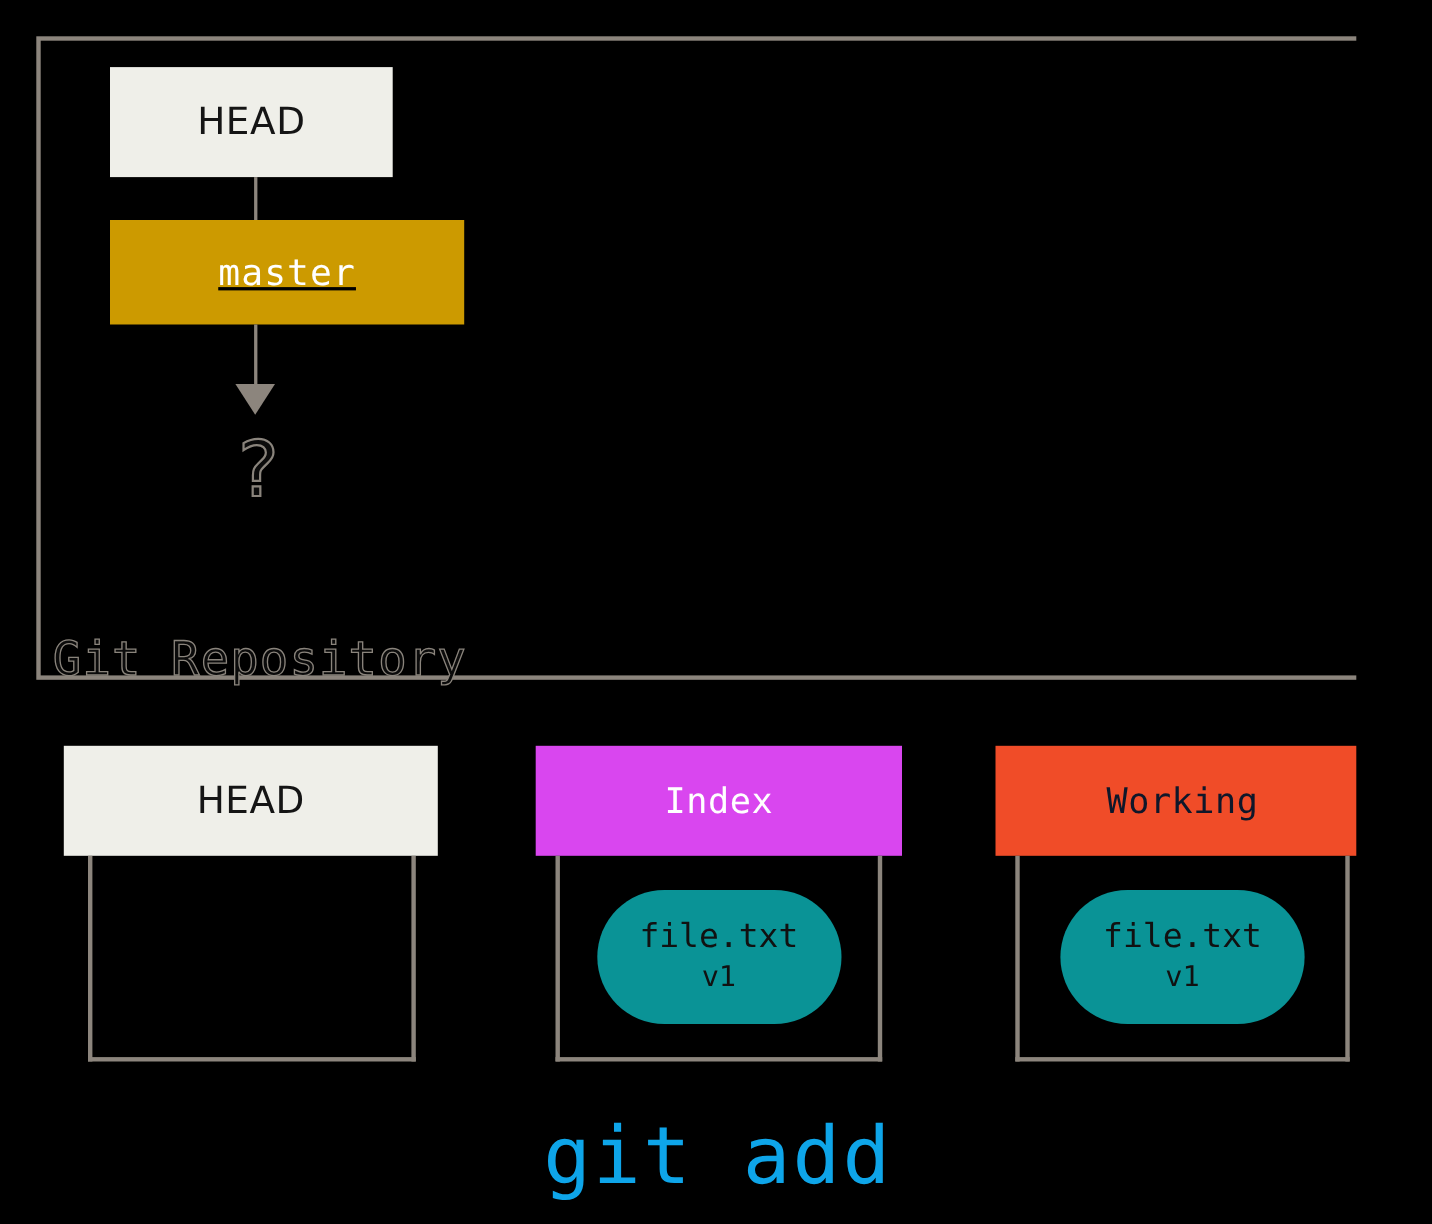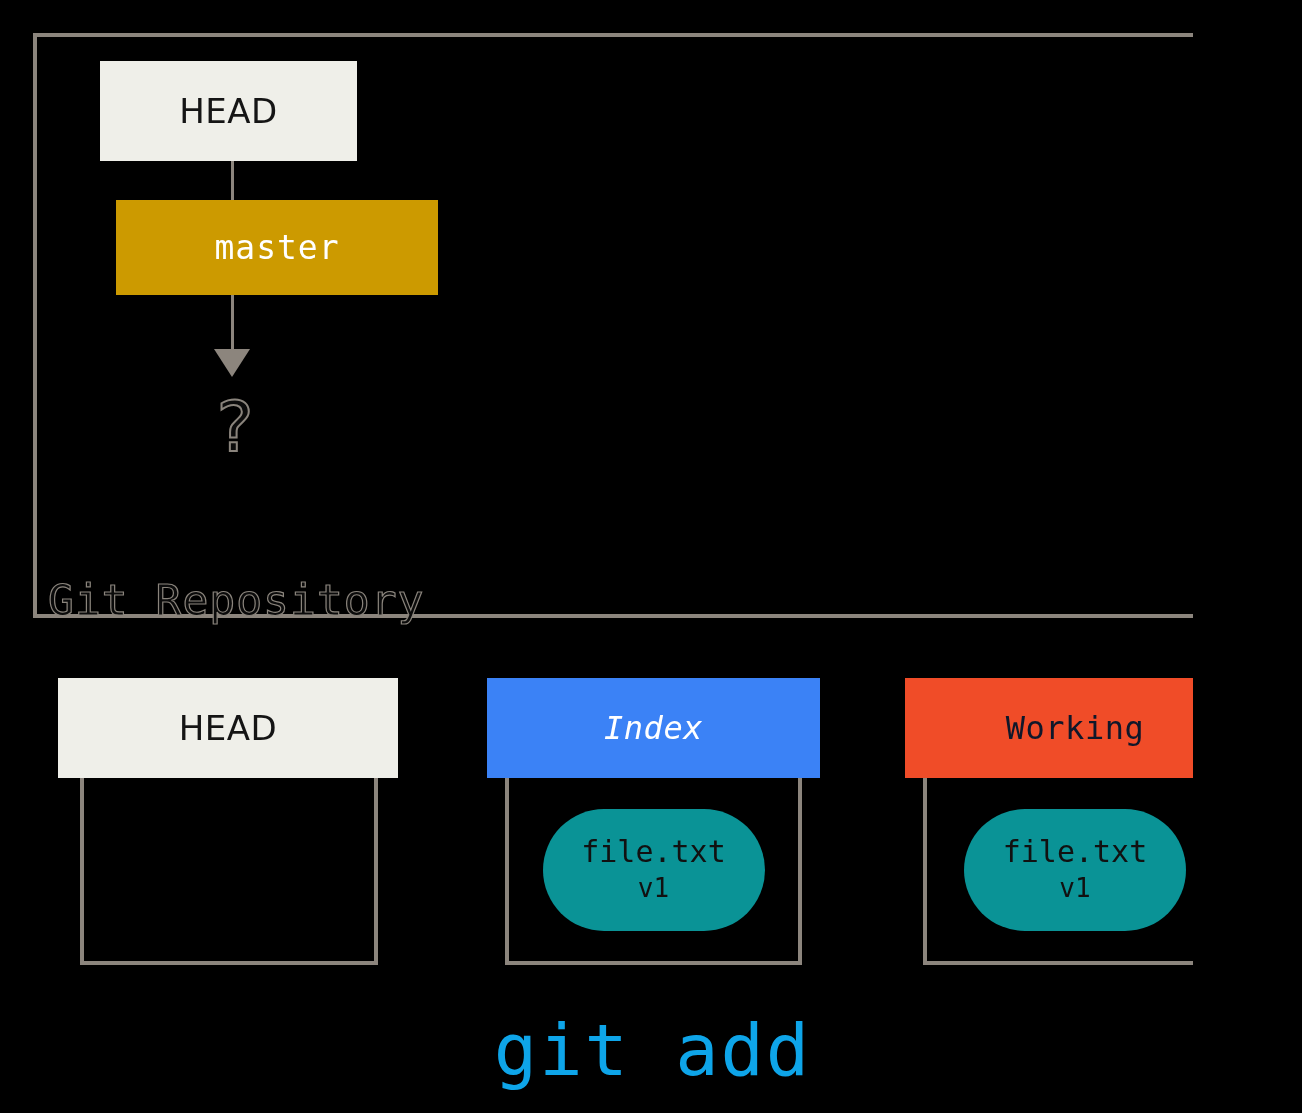--- a/index.html
+++ b/index.html
@@ -7,20 +7,21 @@
     padding: 0;
     background: #000000;
   }
   #stage {
     position: relative;
     width: 1193px;
     height: 1113px;
     background: #000000;
     overflow: hidden;
     font-family: "DejaVu Sans Mono", monospace;
+    padding-left: 40px;
   }
 
   
   .repo-frame {
     position: absolute;
     left: 33px;
     top: 33px;
     width: 1237px;
     height: 585px;
     border: 4px solid #8c857d;
@@ -63,28 +64,29 @@
     left: 231px;
     top: 161px;
     width: 3px;
     height: 42px;
     background: #8c857d;
   }
 
   
   .master-box {
     position: absolute;
-    left: 116px;
+    left: 100px;
     top: 200px;
     width: 322px;
     height: 95px;
     background: #cc9a00;
     display: flex;
     align-items: center;
     justify-content: center;
+    text-decoration: underline;
   }
   .master-box .label {
     font-family: "DejaVu Sans Mono", monospace;
     font-size: 33px;
     color: #ffffff;
     letter-spacing: 1px;
   }
 
   
   .arrow-shaft {
@@ -157,21 +159,21 @@
   #area-head .head { background: #efefe9; }
   #area-head .head .label {
     font-family: "DejaVu Sans", sans-serif;
     color: #151515;
     font-size: 34px;
   }
   #area-head .body { left: 22px; width: 298px; }
 
   
   #area-index { left: 487px; top: 678px; width: 333px; }
-  #area-index .head { background: #3b82f6; font-style: italic; }
+  #area-index .head { background: #d946ef; }
   #area-index .head .label {
     font-family: "DejaVu Sans Mono", monospace;
     color: #ffffff;
   }
   #area-index .body { left: 18px; width: 297px; }
 
   
   #area-wd { left: 905px; top: 678px; width: 340px; }
   #area-wd .head { background: #f04c28; }
   #area-wd .head .label {

